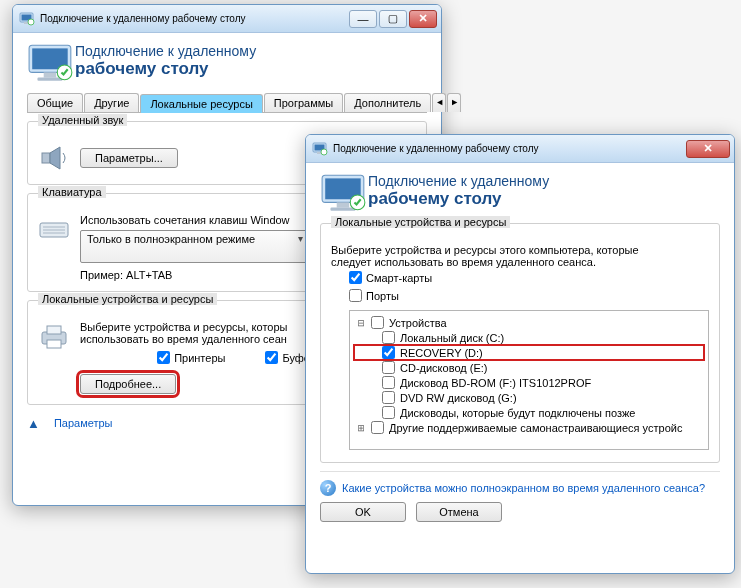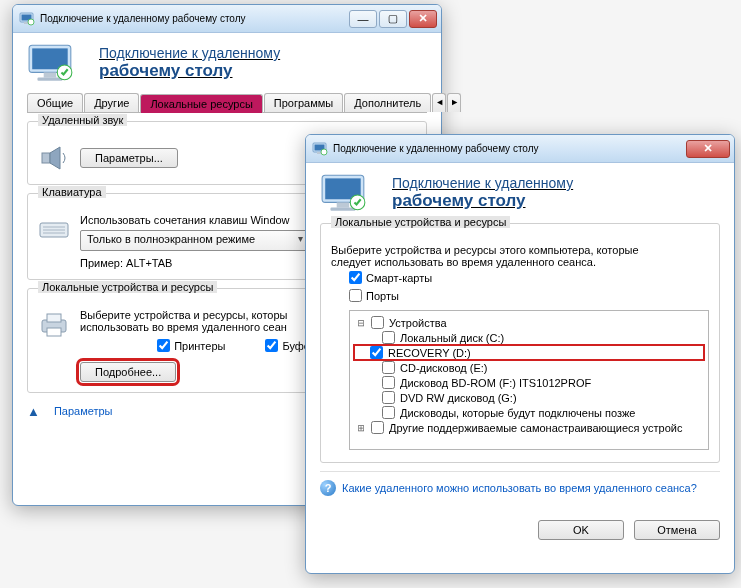--- a/index.html
+++ b/index.html
@@ -46,23 +46,22 @@
   }
   .win-btn.close {
     background: linear-gradient(#e9a1a0,#d04f47);
     border-color: #a33b33;
     color: #fff;
     font-weight: bold;
     width: 44px;
   }
   .body { padding: 10px 14px 14px 14px; }
   .branding {
-    display: flex; align-items: center; gap: 24px;
+    display: flex; align-items: flex-start; gap: 0;
     margin-bottom: 10px;
-    text-decoration: underline;
   }
   .brand-icon { width: 48px; height: 40px; }
   .brand-text { color: #1a4d89; }
   .brand-line1 { font-size: 14px; }
   .brand-line2 { font-size: 17px; font-weight: bold; }
   .tabs {
     display: flex;
     border-bottom: 1px solid #b5b5b5;
     margin-bottom: 8px;
     font-size: 11px;
@@ -71,21 +70,21 @@
     padding: 3px 9px 3px 9px;
     border: 1px solid #b5b5b5;
     border-bottom: none;
     background: linear-gradient(#f8f8f8,#e9e9e9);
     margin-right: 1px;
     border-radius: 3px 3px 0 0;
     cursor: pointer;
     white-space: nowrap;
   }
   .tab.active {
-    background: #be185d;
+    background: #7dd3fc;
     position: relative;
     top: 1px;
   }
   .tab-nav { width: 14px; text-align: center; padding: 3px 2px; font-size: 9px;}
   .fieldset {
     border: 1px solid #cfcfcf;
     border-radius: 3px;
     padding: 8px 10px 10px 10px;
     margin-bottom: 8px;
     position: relative;
@@ -107,21 +106,21 @@
     border-radius: 3px;
     padding: 3px 14px;
     font: inherit;
     cursor: pointer;
     min-width: 86px;
   }
   .dropdown {
     background: linear-gradient(#fcfcfc,#eeeeee);
     border: 1px solid #8f8f8f;
     border-radius: 2px;
-    padding: 2px 22px 5px 6px;
+    padding: 2px 22px 17px 6px;
     font: inherit;
     position: relative;
     display: inline-block;
     min-width: 230px;
     cursor: pointer;
   }
   .dropdown::after {
     content: "▾";
     position: absolute;
     right: 6px; top: 2px;
@@ -335,21 +334,21 @@
       <div class="tree" style="margin:6px 0 0 18px">
         <div class="tree-row">
           <span class="tree-ind">⊟</span>
           <input type="checkbox" style="">
           <span>Устройства</span>
         </div>
         <div class="tree-row" style="padding-left:28px">
           <input type="checkbox" style="">
           <span>Локальный диск (C:)</span>
         </div>
-        <div class="tree-row sel" style="padding-left:16px">
+        <div class="tree-row sel" style="padding-left:28px">
           <input type="checkbox" checked="" style="">
           <span>RECOVERY (D:)</span>
         </div>
         <div class="tree-row" style="padding-left:28px">
           <input type="checkbox" style="">
           <span>CD-дисковод (E:)</span>
         </div>
         <div class="tree-row" style="padding-left:28px">
           <input type="checkbox" style="">
           <span>Дисковод BD-ROM (F:) ITS1012PROF</span>
@@ -365,21 +364,21 @@
         <div class="tree-row">
           <span class="tree-ind">⊞</span>
           <input type="checkbox" style="">
           <span>Другие поддерживаемые самонастраивающиеся устройс</span>
         </div>
       </div>
     </div>
 
     <div class="help-row">
       <div class="help-icon">?</div>
-      <span class="link">Какие удаленного можно использовать во время удаленного сеанса?</span>
-    </div>
-
-    <div class="bottom-row" style="justify-content:flex-end; margin-top:24px">
+      <span class="link">Какие устройства можно полноэкранном во время удаленного сеанса?</span>
+    </div>
+
+    <div class="bottom-row" style="margin-top:6px">
       <button class="btn">OK</button>
       <button class="btn">Отмена</button>
     </div>
   </div>
 </div>
 
 </body></html>

